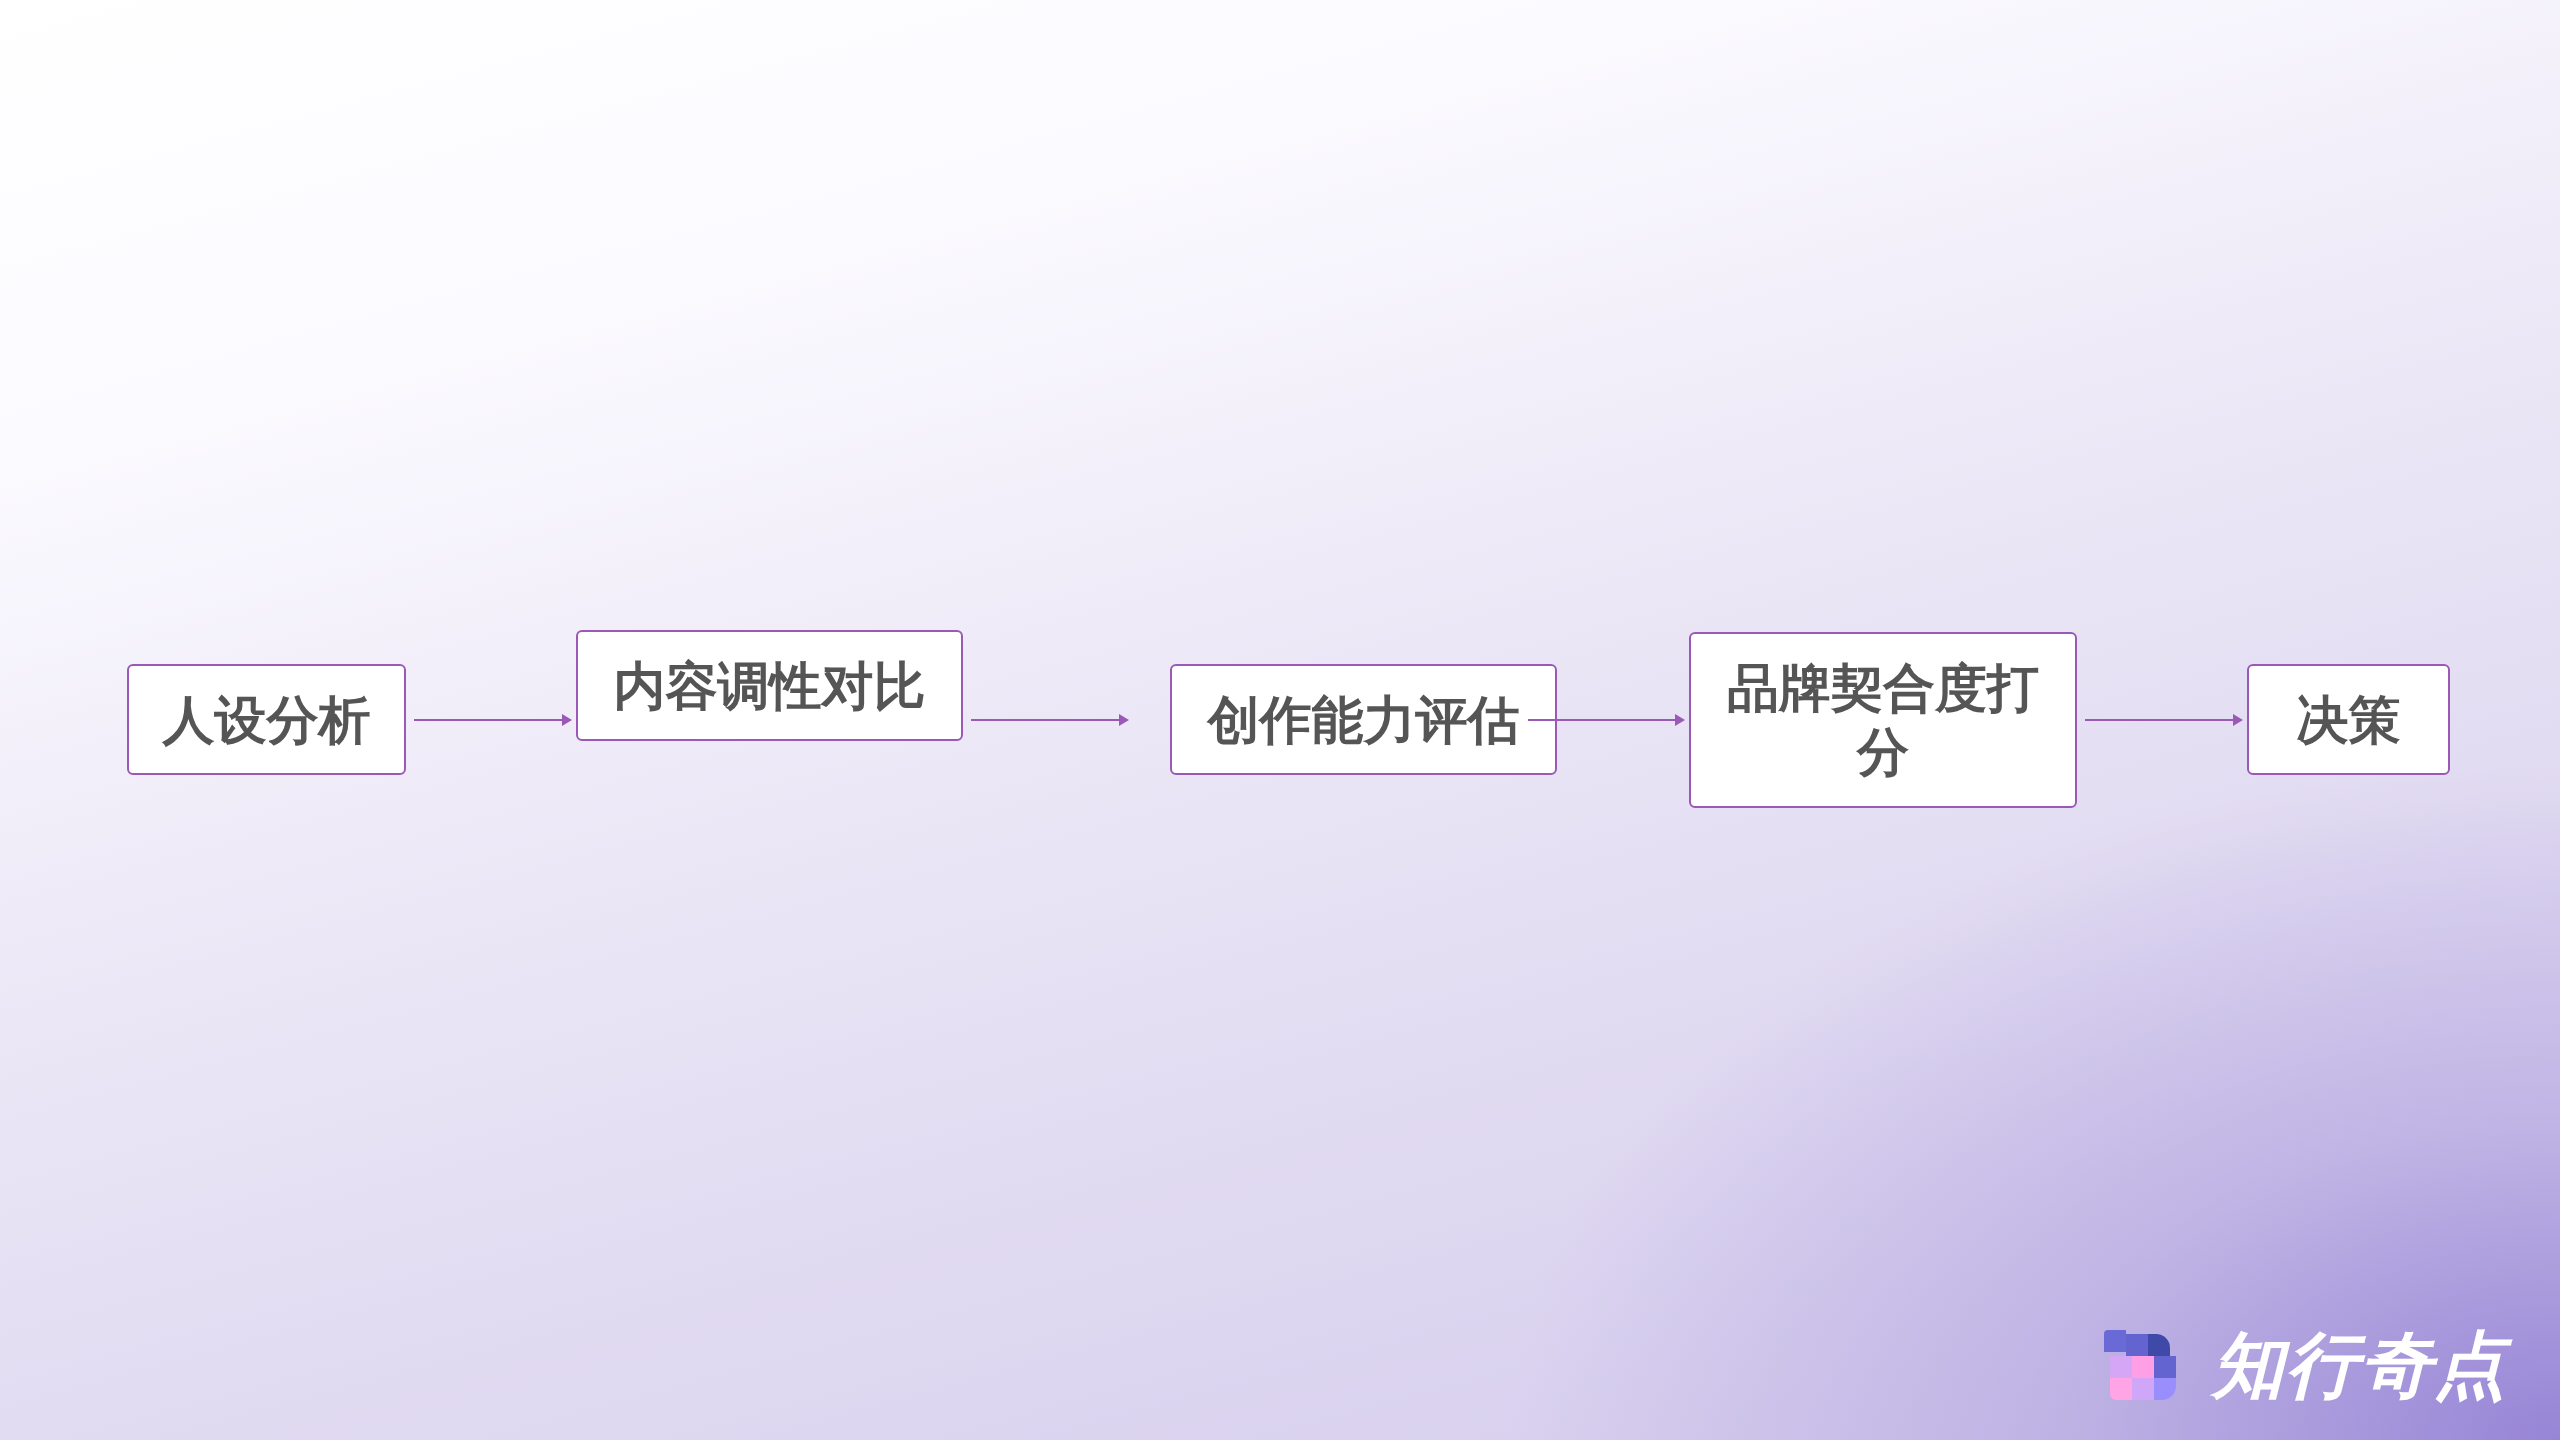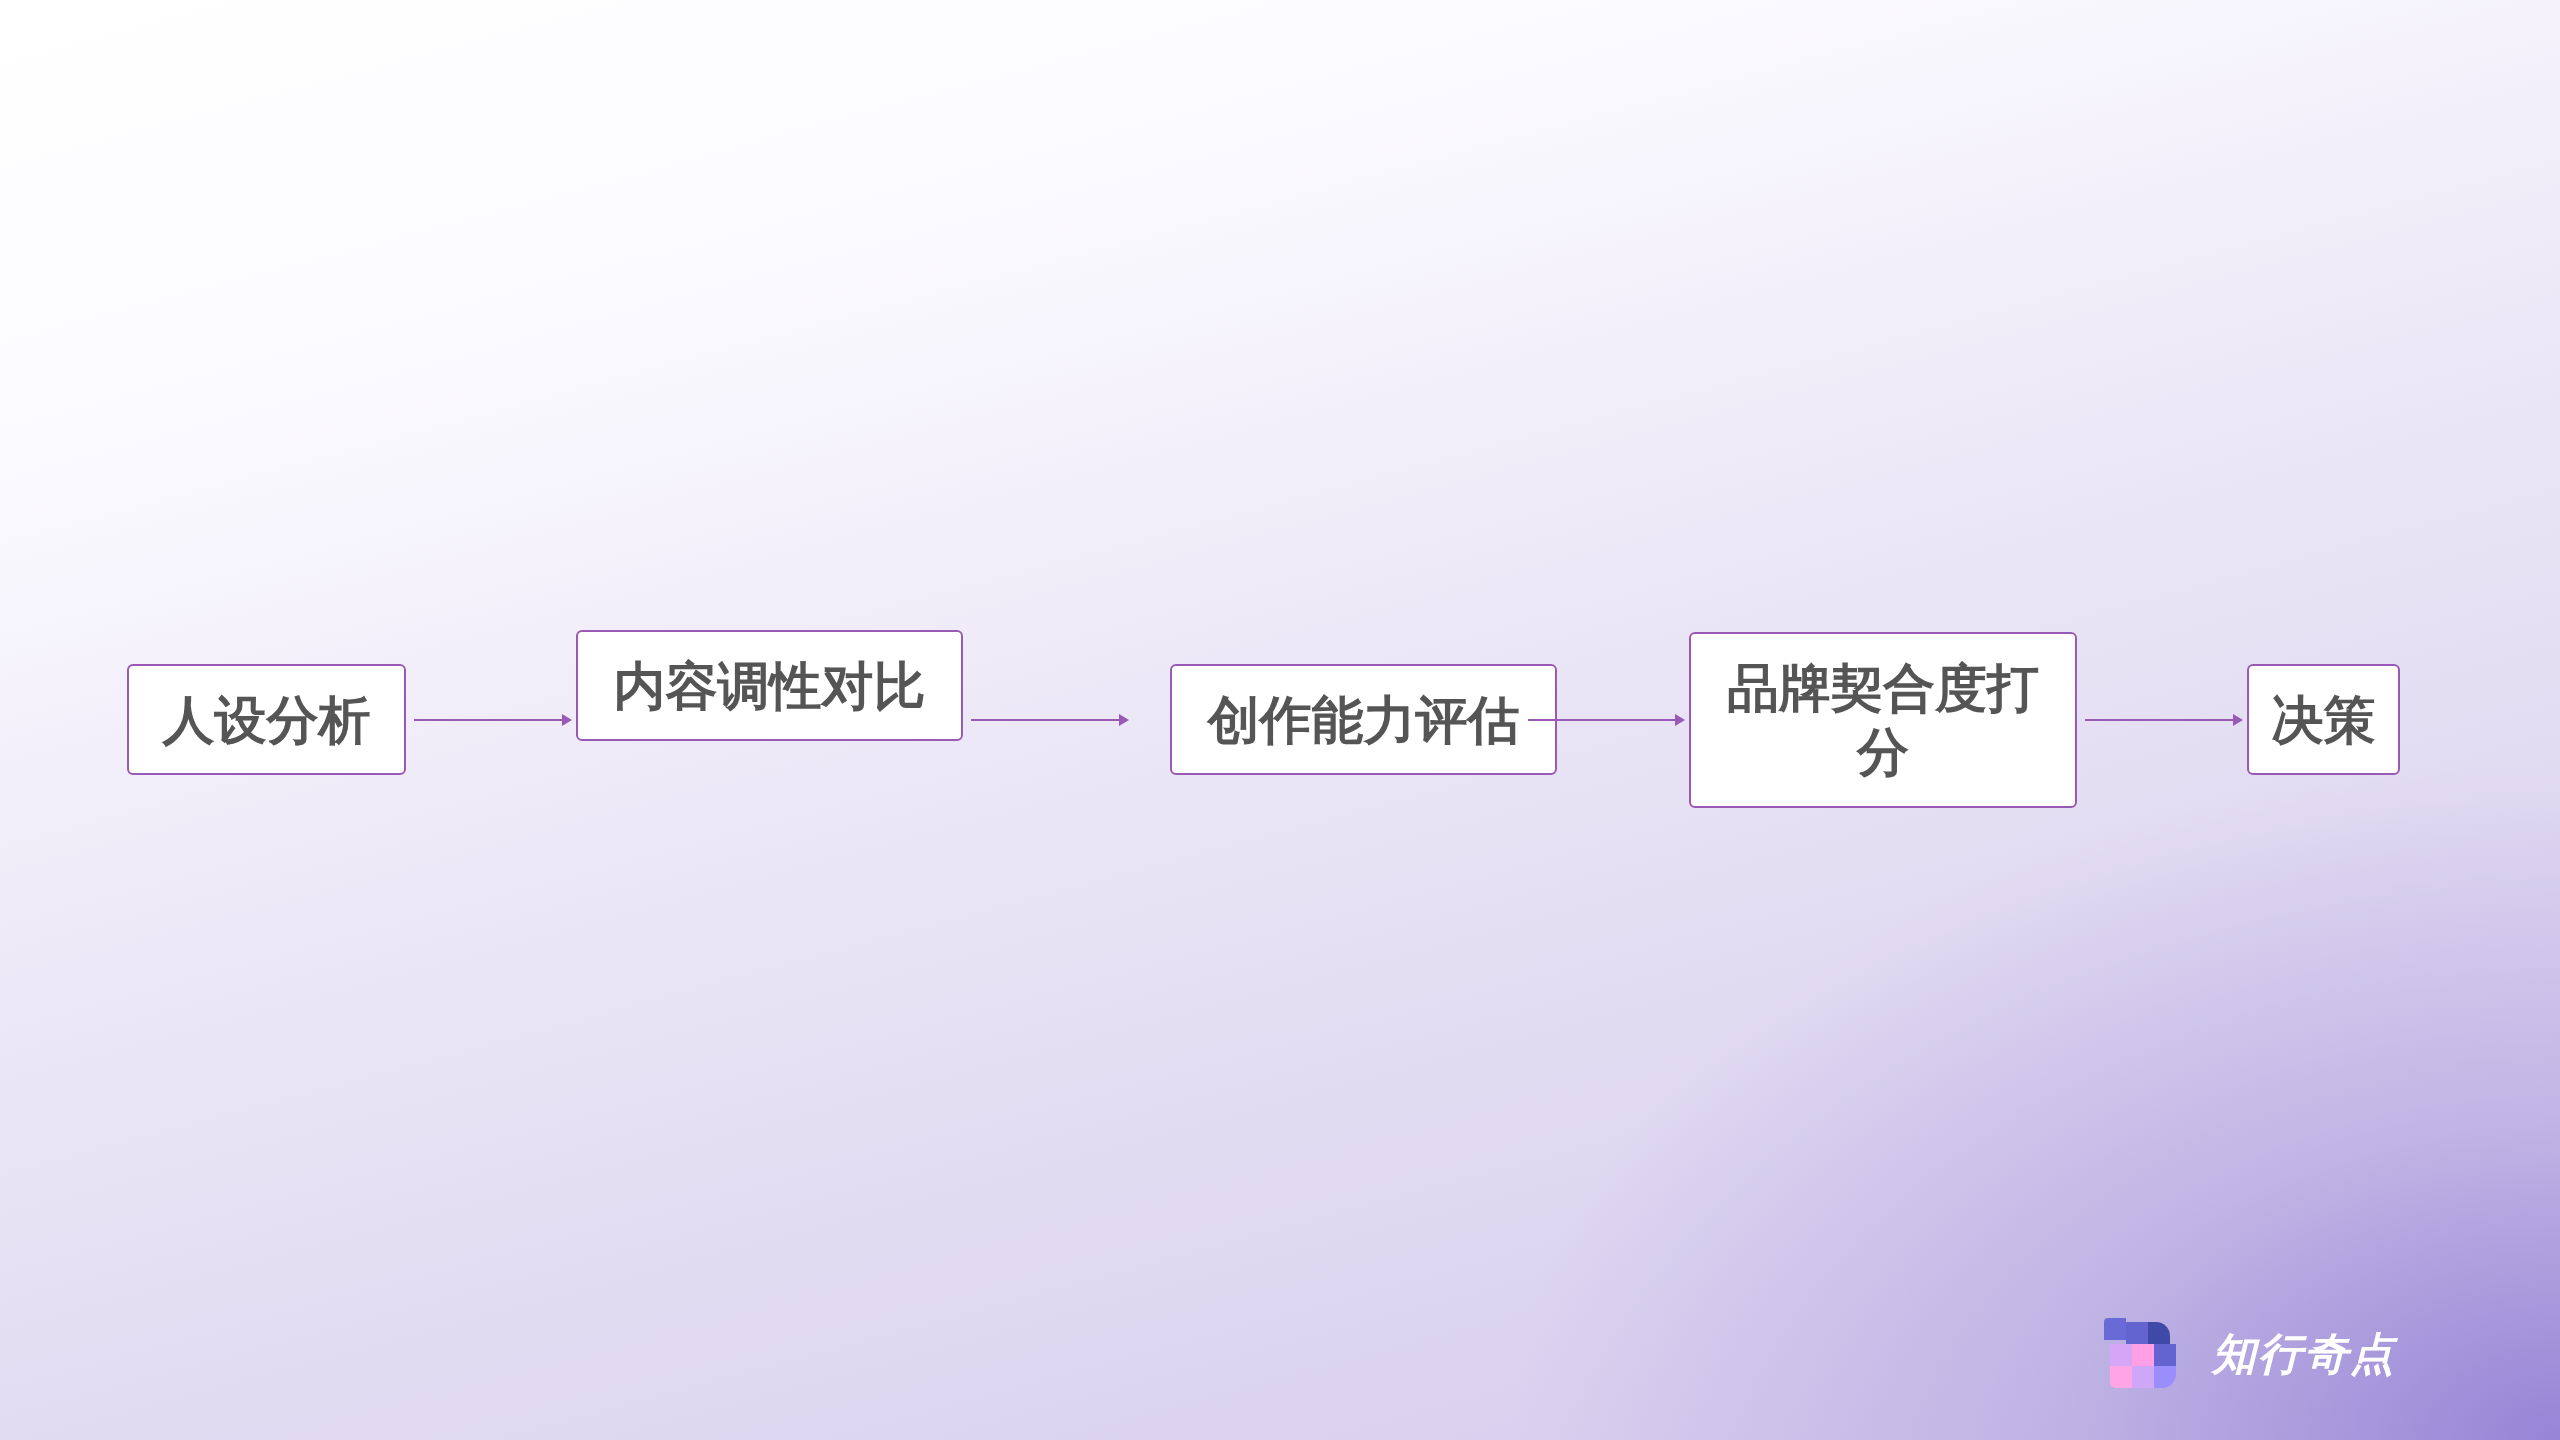--- a/index.html
+++ b/index.html
@@ -19,21 +19,21 @@
     padding:4px 20px;
   }
   .arrow { position:absolute; height:2px; background:#9b59b6; }
   .arrow::after {
     content:""; position:absolute; right:-2px; top:-5px;
     border-left:10px solid #9b59b6; border-top:6px solid transparent; border-bottom:6px solid transparent;
   }
   .logo { position:absolute; left:2104px; top:1318px; display:flex; align-items:center; }
   .logo-mark { position:relative; width:72px; height:72px; margin-right:36px; }
   .cell { position:absolute; width:22px; height:22px; }
-  .logo-text { color:#ffffff; font-size:44px; font-weight:bold; font-style:italic; letter-spacing:2px; }
+  .logo-text { color:#ffffff; font-size:72px; font-weight:bold; font-style:italic; letter-spacing:2px; }
 </style>
 </head>
 <body>
 
 <div class="canvas">
   <div class="node" style="left:127px;top:664px;width:279px;height:111px;">
     <span>人设分析</span>
   </div>
   <div class="arrow" style="left:414px;top:719px;width:156px;"></div>
 
@@ -45,21 +45,21 @@
   <div class="node" style="left:1170px;top:664px;width:387px;height:111px;">
     <span>创作能力评估</span>
   </div>
   <div class="arrow" style="left:1528px;top:719px;width:155px;"></div>
 
   <div class="node" style="left:1689px;top:632px;width:388px;height:176px;padding:0 28px;text-align:center;">
     <span>品牌契合度打分</span>
   </div>
   <div class="arrow" style="left:2085px;top:719px;width:156px;"></div>
 
-  <div class="node" style="left:2247px;top:664px;width:153px;height:111px;">
+  <div class="node" style="left:2247px;top:664px;width:203px;height:111px;">
     <span>决策</span>
   </div>
 </div>
 
 <div class="logo">
   <div class="logo-mark">
     <div class="cell" style="left:0;top:0;background:#6a6ad6;border-radius:4px 0 0 0;"></div>
     <div class="cell" style="left:22px;top:4px;background:#6464d0;"></div>
     <div class="cell" style="left:44px;top:4px;background:#3f4aa8;border-radius:0 14px 0 0;"></div>
     <div class="cell" style="left:6px;top:26px;background:#d4a6f5;"></div>

